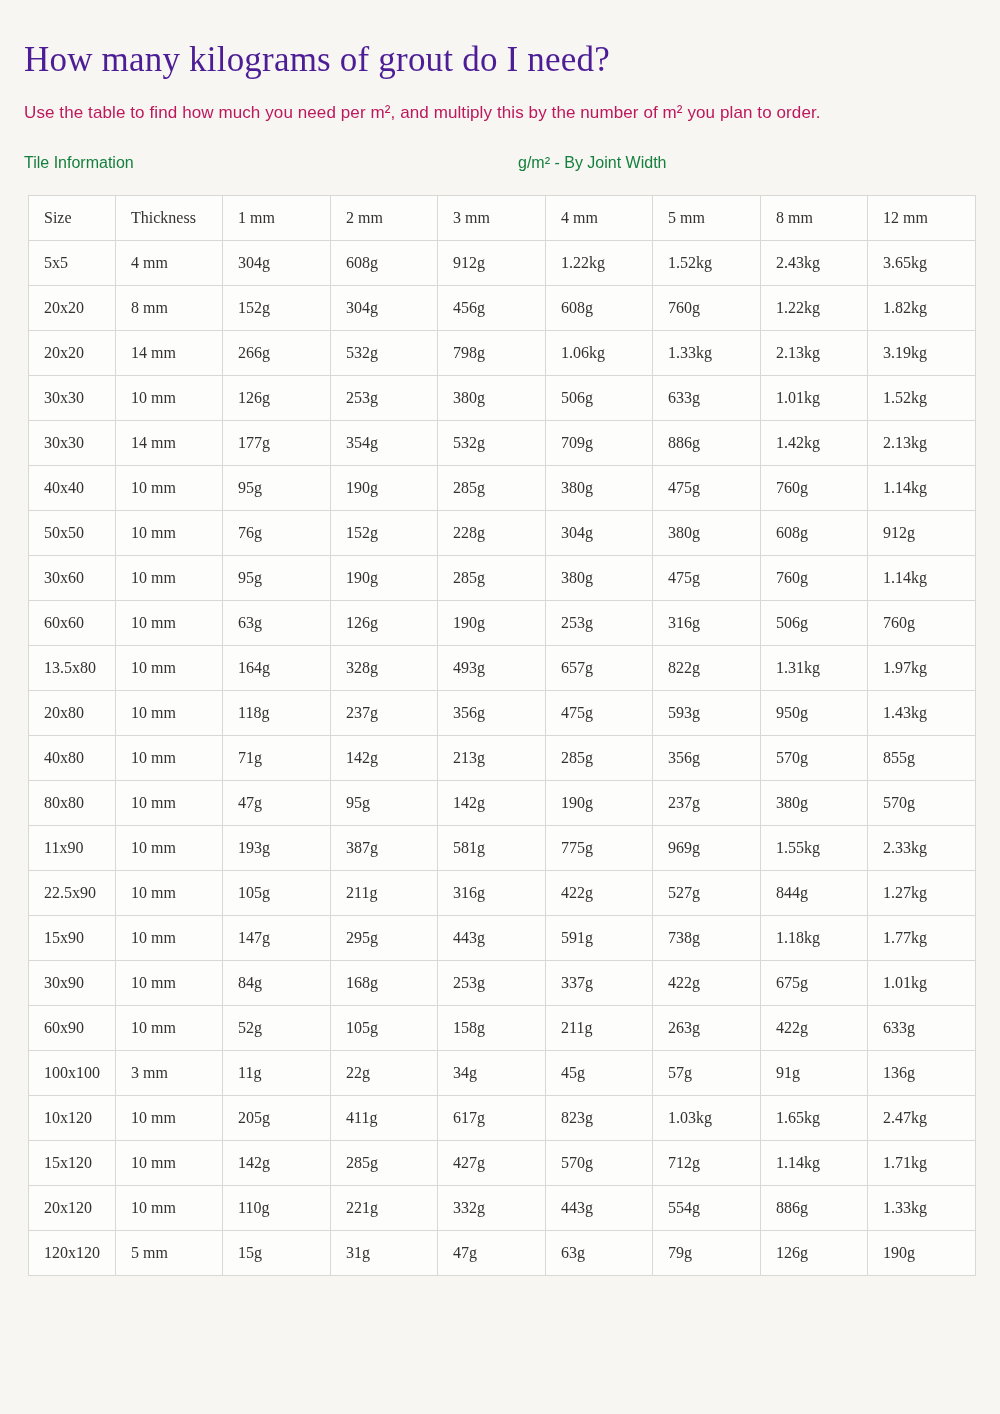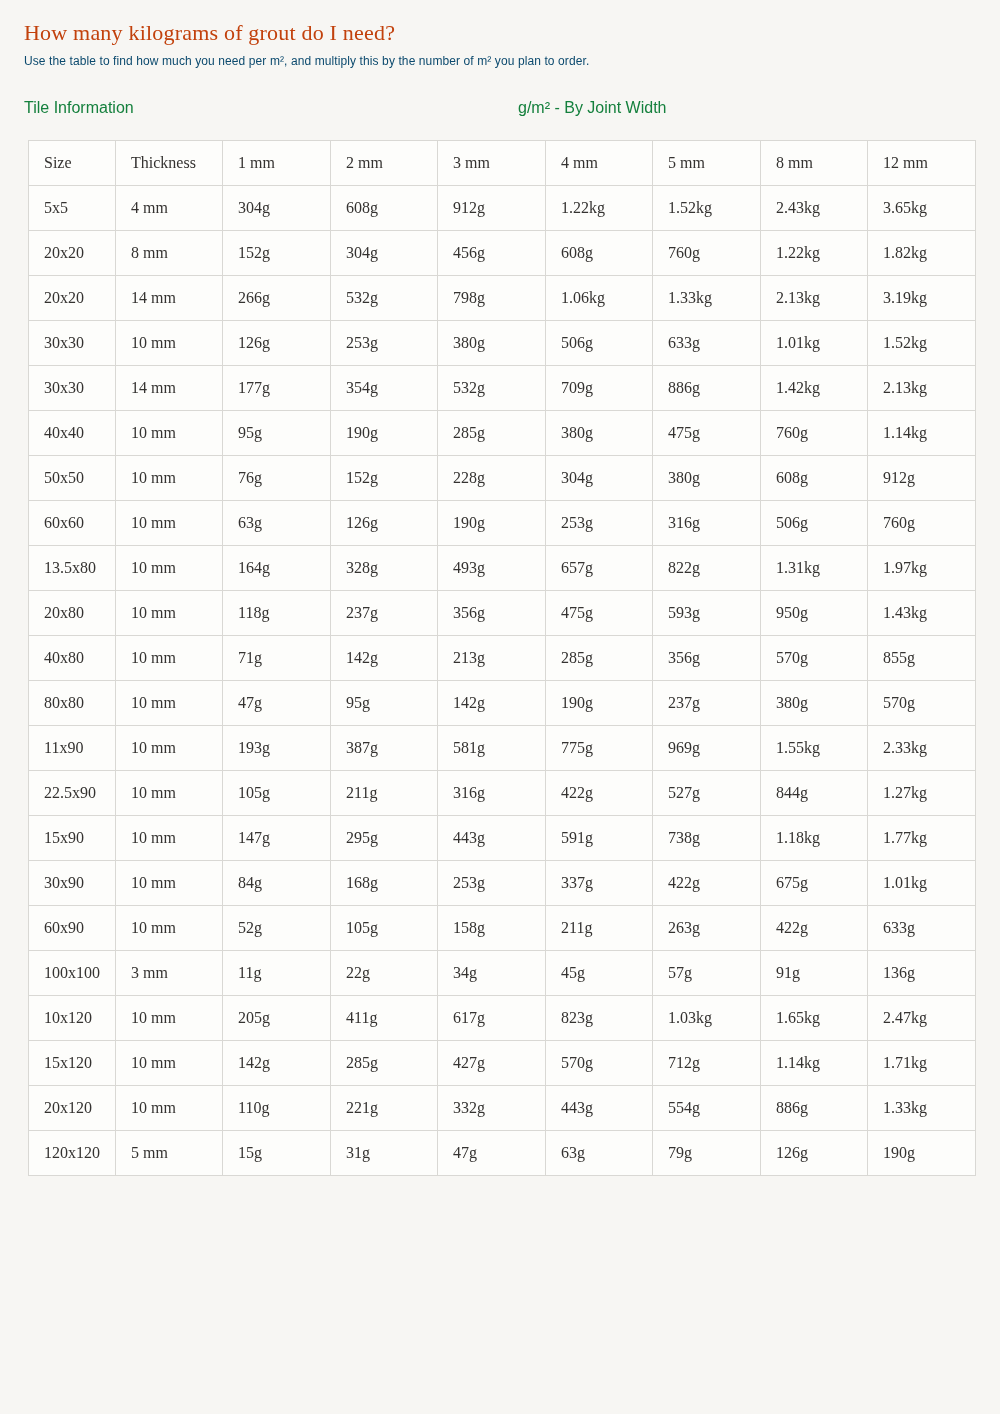--- a/index.html
+++ b/index.html
@@ -6,32 +6,32 @@
   html, body {
     width: 1000px;
     height: 1414px;
     background: #f7f6f3;
     font-family: "Liberation Sans", sans-serif;
     color: #34322e;
     overflow: hidden;
   }
   main { padding: 0 24px; }
   h1.page-title {
-    margin-top: 20px;
+    margin-top: 40px;
     font-family: "Liberation Serif", "DejaVu Serif", serif;
-    font-size: 22px;
+    font-size: 35px;
     font-weight: 500;
     letter-spacing: 0.2px;
-    color: #c2410c;
+    color: #4c1d95;
   }
   p.page-subtitle {
-    margin-top: 8px;
-    font-size: 12px;
+    margin-top: 23px;
+    font-size: 17px;
     font-weight: 400;
-    color: #0c4a6e;
+    color: #be185d;
     letter-spacing: 0.1px;
   }
   .table-labels {
     position: relative;
     margin-top: 31px;
     height: 20px;
     font-size: 16px;
     color: #15803d;
   }
   .table-labels .label-left { position: absolute; left: 0; top: 0; }
@@ -168,20 +168,31 @@
           <td>10 mm</td>
           <td>76g</td>
           <td>152g</td>
           <td>228g</td>
           <td>304g</td>
           <td>380g</td>
           <td>608g</td>
           <td>912g</td>
         </tr>
         <tr>
+          <td>30x60</td>
+          <td>10 mm</td>
+          <td>95g</td>
+          <td>190g</td>
+          <td>285g</td>
+          <td>380g</td>
+          <td>475g</td>
+          <td>760g</td>
+          <td>1.14kg</td>
+        </tr>
+        <tr>
           <td>60x60</td>
           <td>10 mm</td>
           <td>63g</td>
           <td>126g</td>
           <td>190g</td>
           <td>253g</td>
           <td>316g</td>
           <td>506g</td>
           <td>760g</td>
         </tr>

